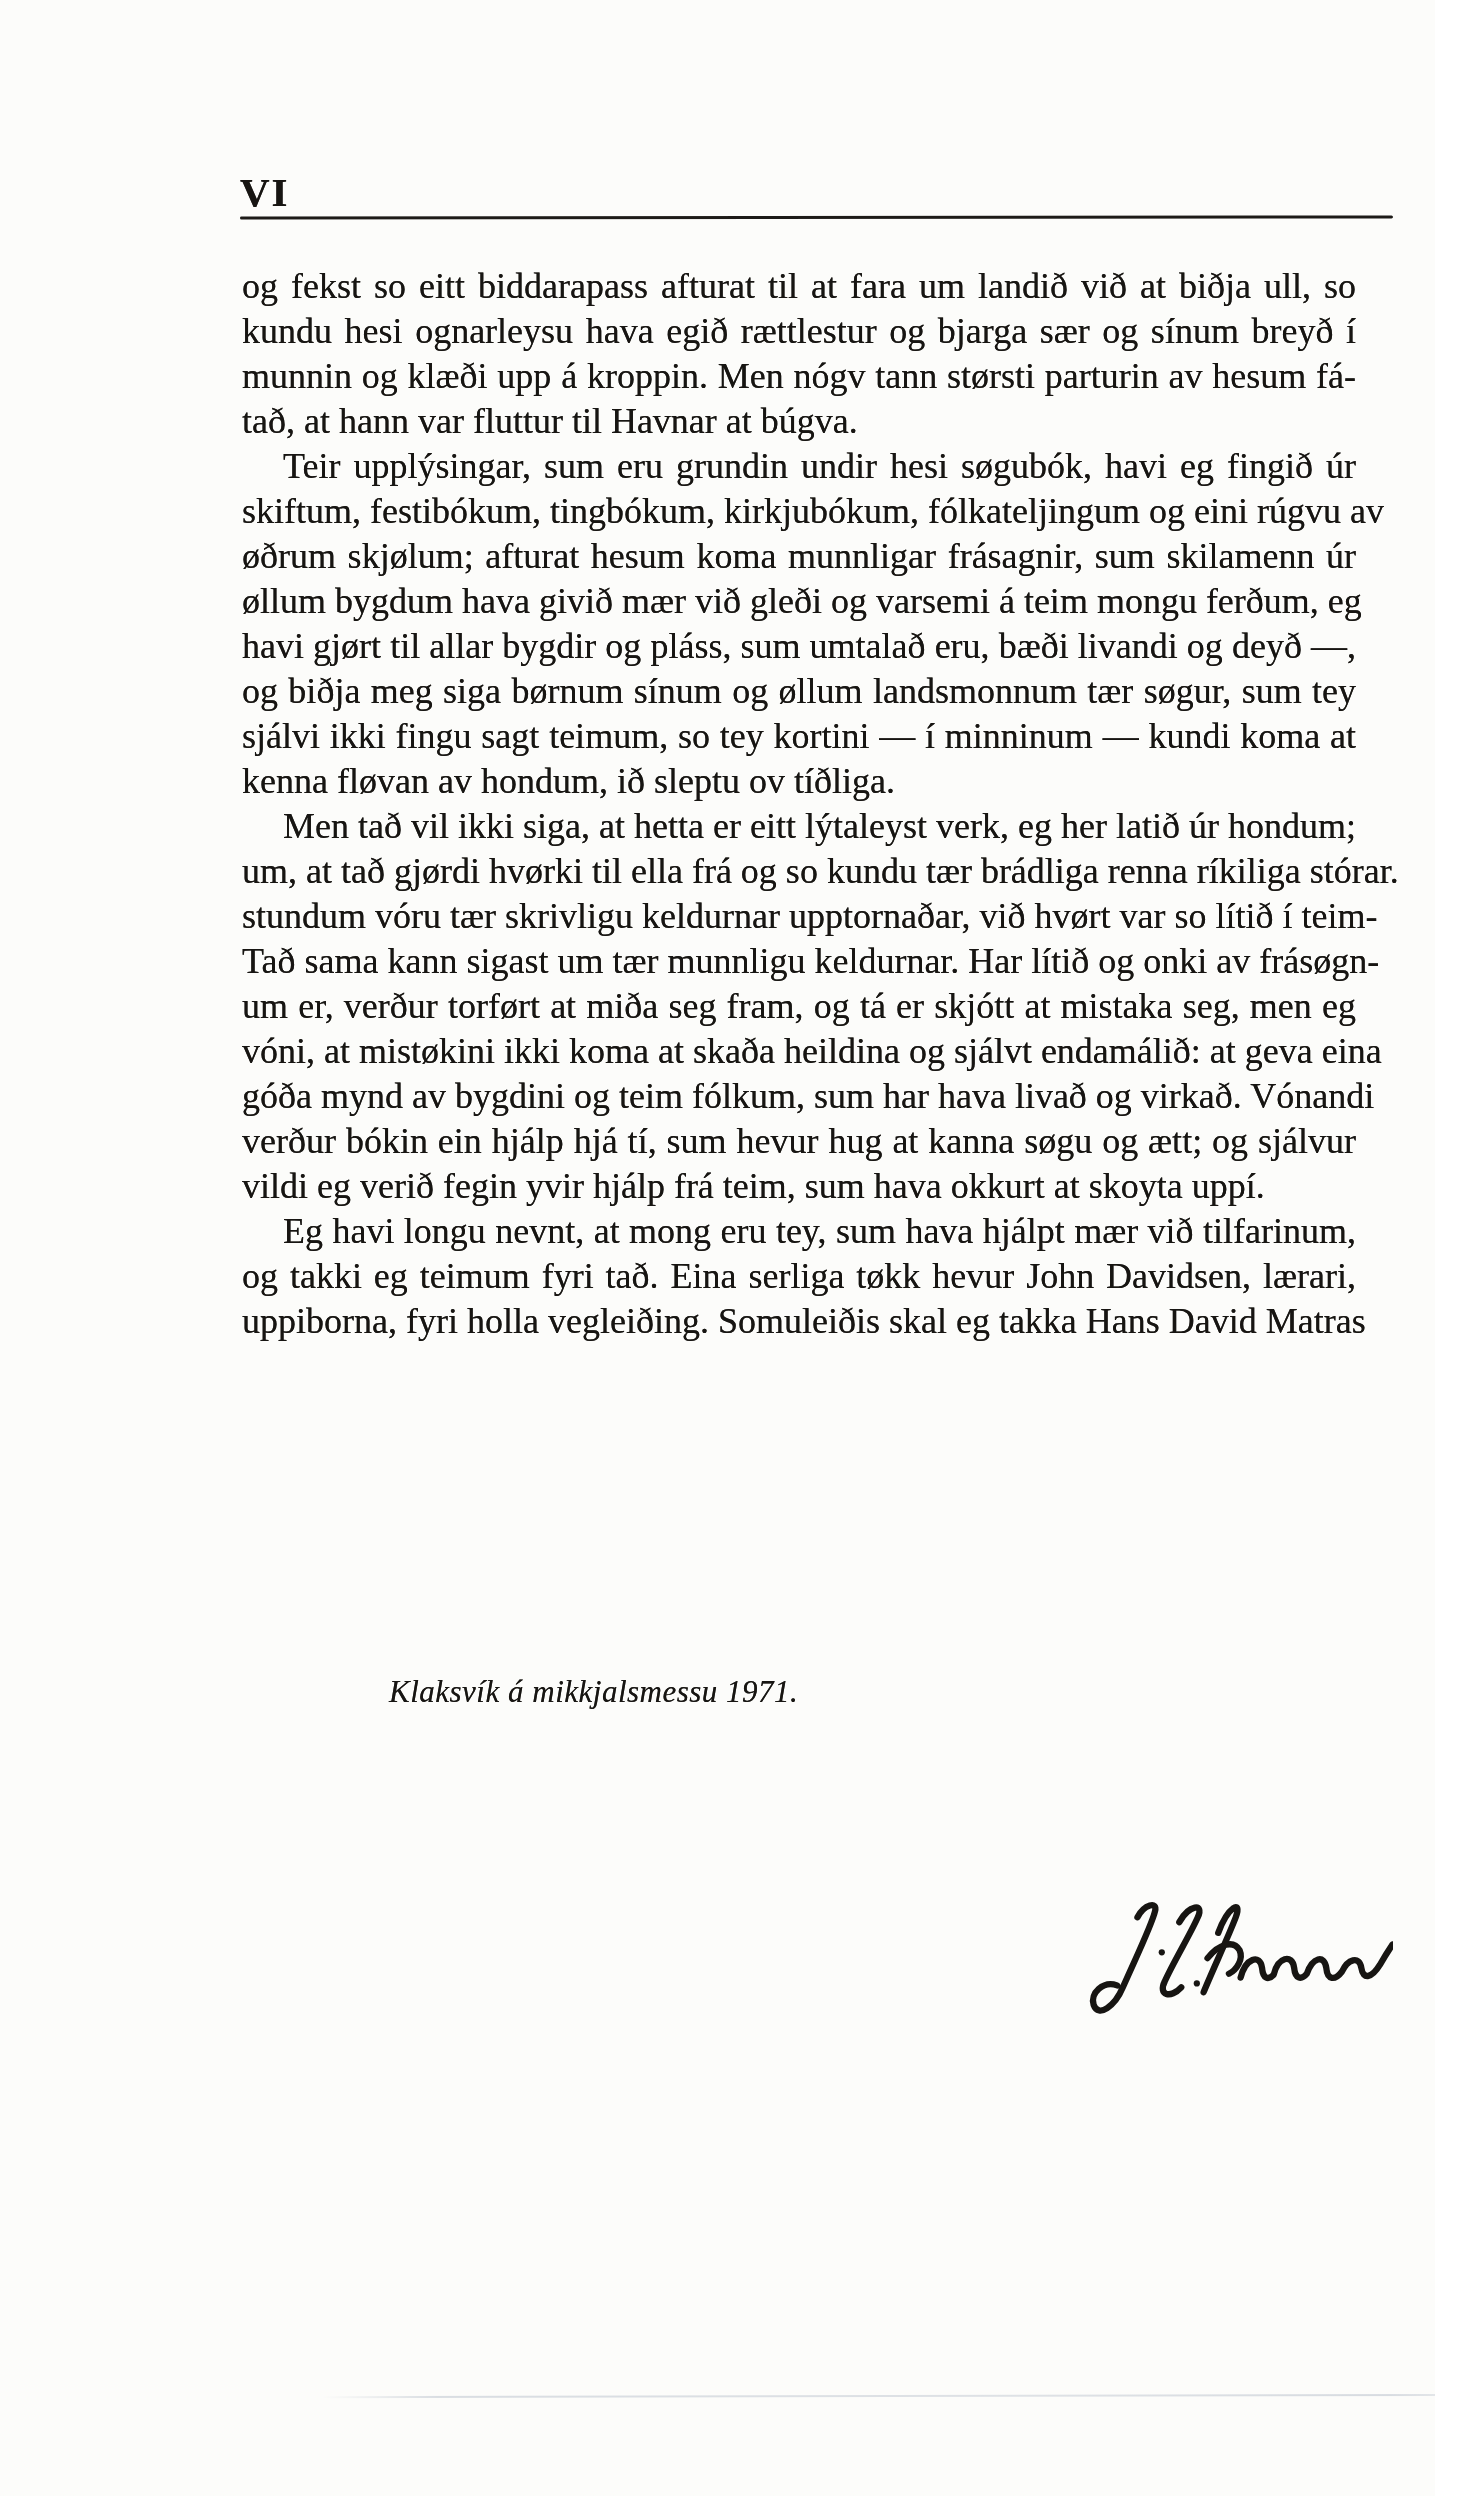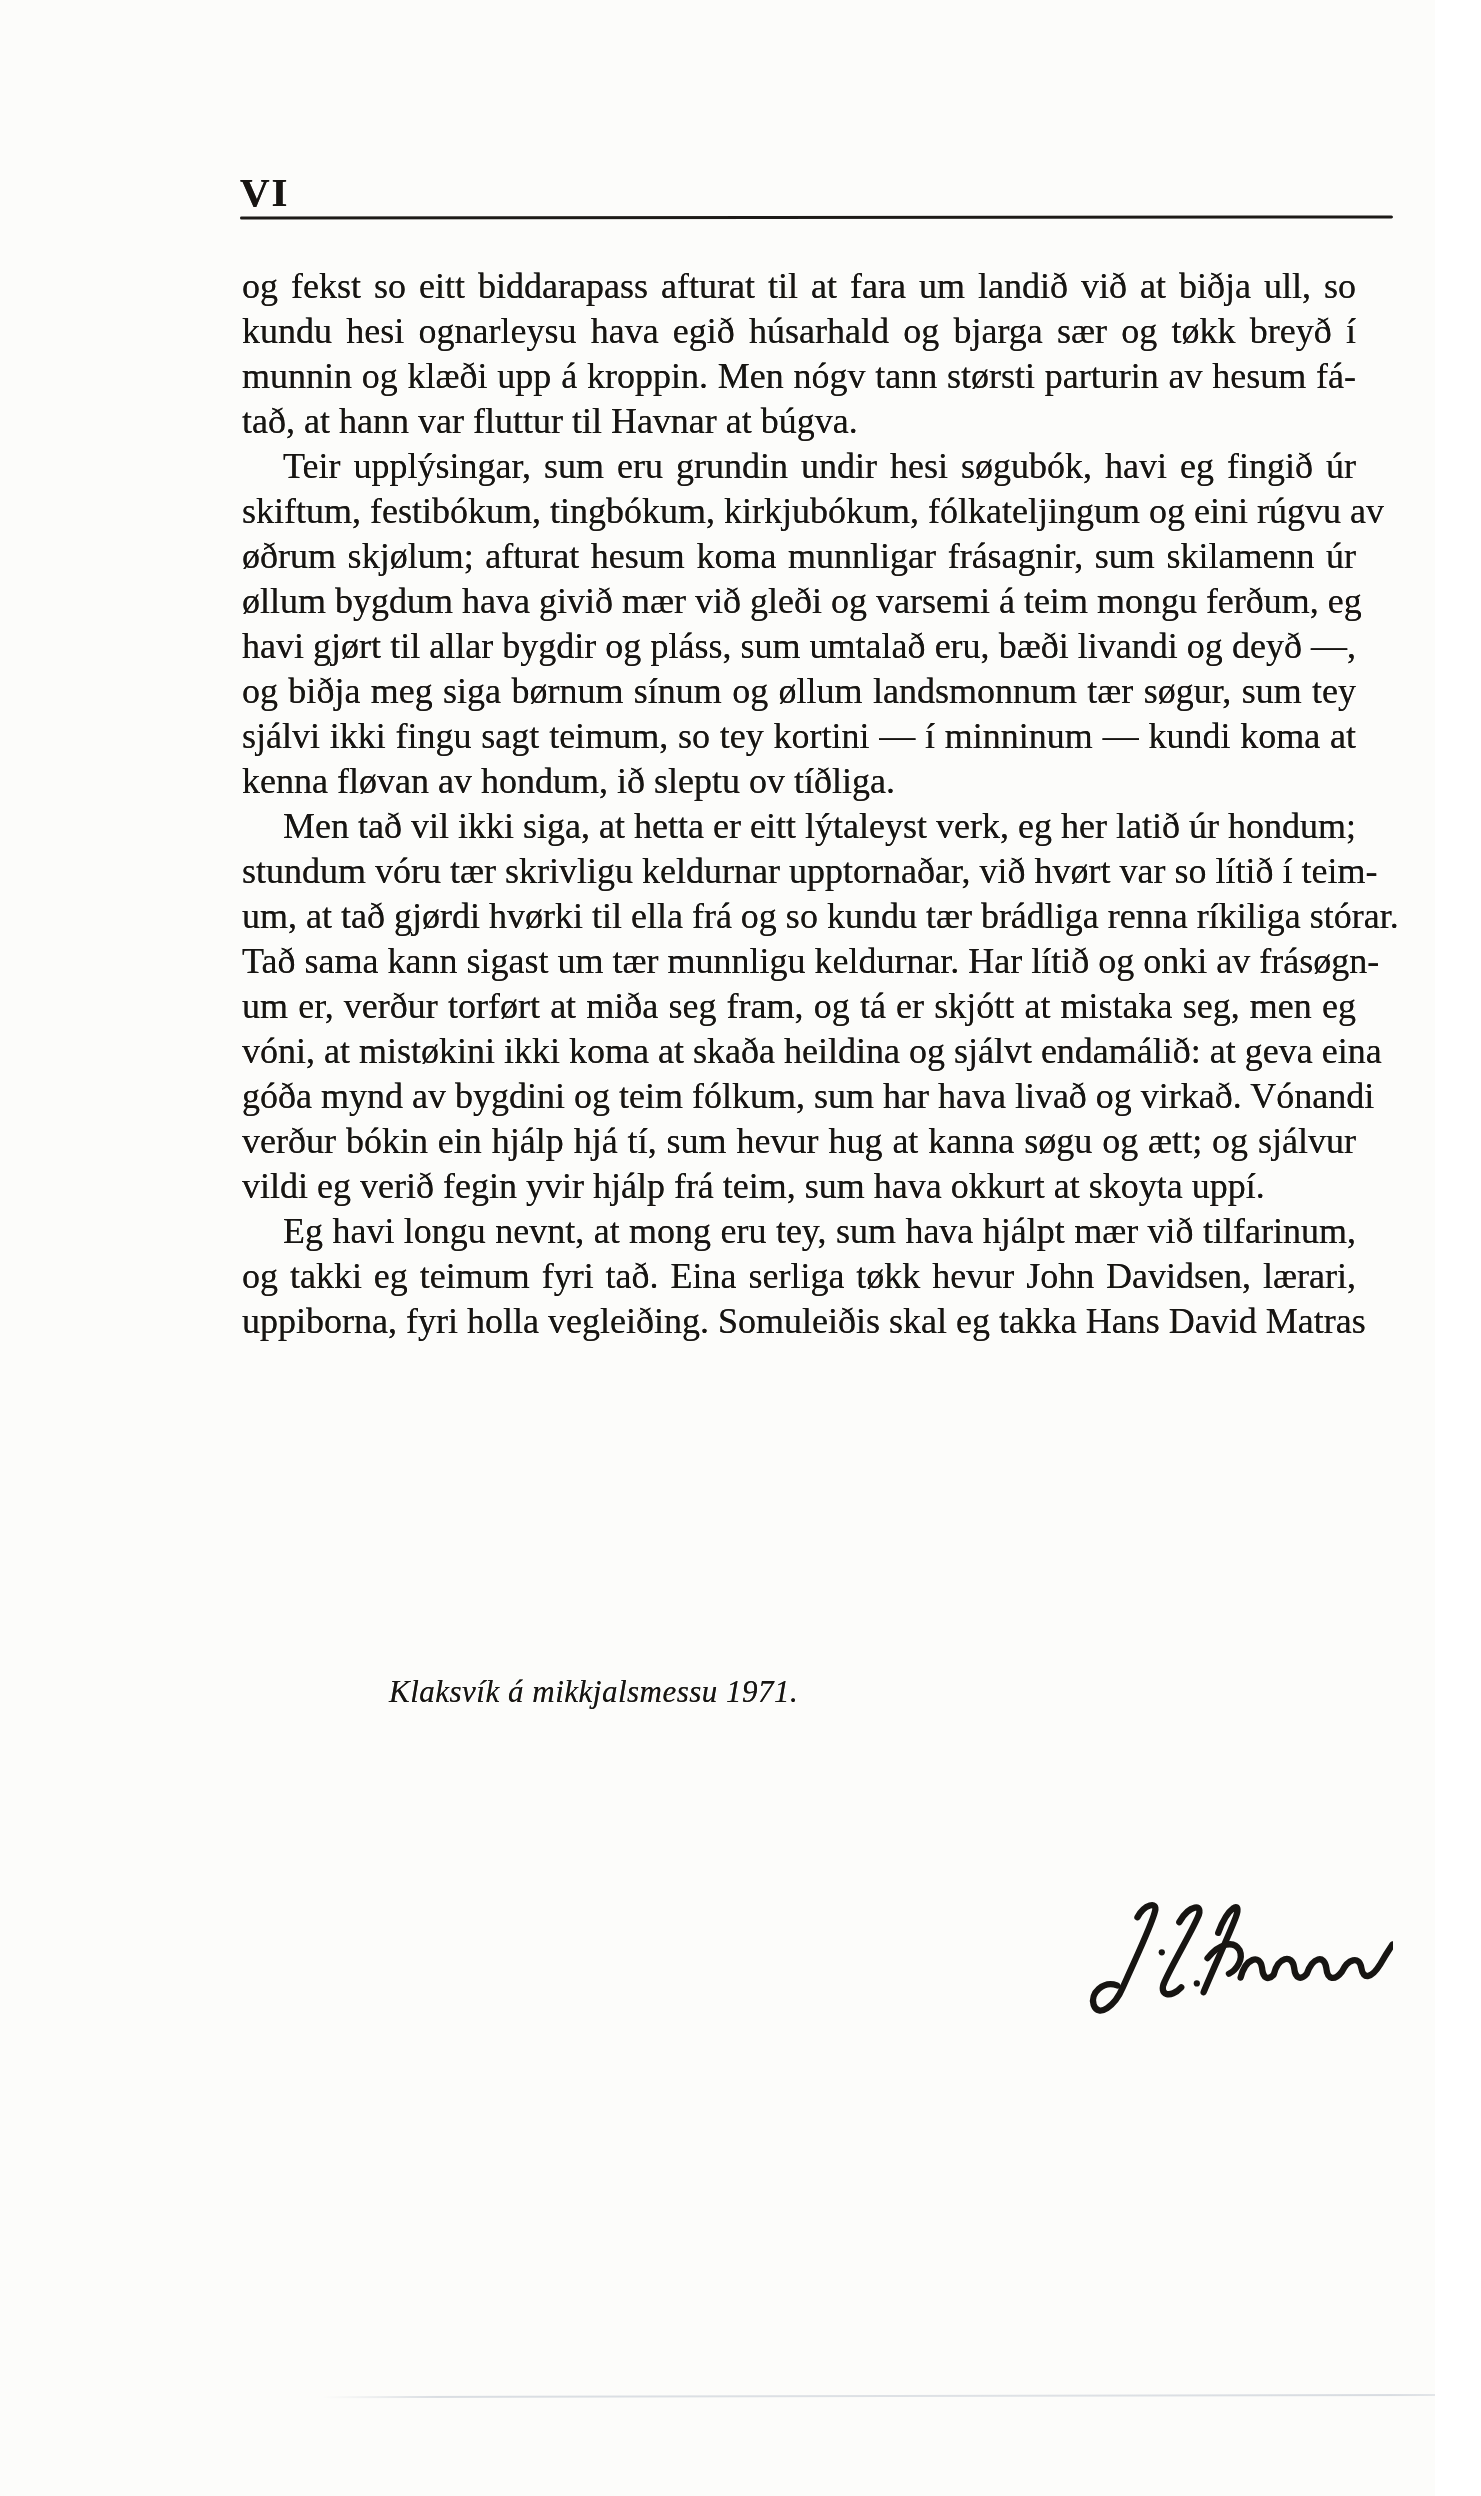--- a/index.html
+++ b/index.html
@@ -63,34 +63,34 @@
 </head>
 <body>
 
 <div class="page" style="background: rgb(252, 252, 250); color: rgb(23, 21, 18);">
 
   <div class="pagenum">VI</div>
   <div class="header-rule"></div>
 
   <div class="text-block">
     <div class="ln">og fekst so eitt biddarapass afturat til at fara um landið við at biðja ull, so</div>
-    <div class="ln">kundu hesi ognarleysu hava egið húsarhald og bjarga sær og tøkk breyð í</div>
+    <div class="ln">kundu hesi ognarleysu hava egið rættlestur og bjarga sær og sínum breyð í</div>
     <div class="ln">munnin og klæði upp á kroppin. Men nógv tann størsti parturin av hesum fá-</div>
     <div class="ln end">tað, at hann var fluttur til Havnar at búgva.</div>
     <div class="ln ind">Teir upplýsingar, sum eru grundin undir hesi søgubók, havi eg fingið úr</div>
     <div class="ln">skiftum, festibókum, tingbókum, kirkjubókum, fólkateljingum og eini rúgvu av</div>
     <div class="ln">øðrum skjølum; afturat hesum koma munnligar frásagnir, sum skilamenn úr</div>
     <div class="ln">øllum bygdum hava givið mær við gleði og varsemi á teim mongu ferðum, eg</div>
     <div class="ln">havi gjørt til allar bygdir og pláss, sum umtalað eru, bæði livandi og deyð —,</div>
     <div class="ln">og biðja meg siga børnum sínum og øllum landsmonnum tær søgur, sum tey</div>
     <div class="ln">sjálvi ikki fingu sagt teimum, so tey kortini — í minninum — kundi koma at</div>
     <div class="ln end">kenna fløvan av hondum, ið sleptu ov tíðliga.</div>
     <div class="ln ind">Men tað vil ikki siga, at hetta er eitt lýtaleyst verk, eg her latið úr hondum;</div>
+    <div class="ln">um, at tað gjørdi hvørki til ella frá og so kundu tær brádliga renna ríkiliga stórar.</div>
     <div class="ln">stundum vóru tær skrivligu keldurnar upptornaðar, við hvørt var so lítið í teim-</div>
-    <div class="ln">um, at tað gjørdi hvørki til ella frá og so kundu tær brádliga renna ríkiliga stórar.</div>
     <div class="ln">Tað sama kann sigast um tær munnligu keldurnar. Har lítið og onki av frásøgn-</div>
     <div class="ln">um er, verður torført at miða seg fram, og tá er skjótt at mistaka seg, men eg</div>
     <div class="ln">vóni, at mistøkini ikki koma at skaða heildina og sjálvt endamálið: at geva eina</div>
     <div class="ln">góða mynd av bygdini og teim fólkum, sum har hava livað og virkað. Vónandi</div>
     <div class="ln">verður bókin ein hjálp hjá tí, sum hevur hug at kanna søgu og ætt; og sjálvur</div>
     <div class="ln end">vildi eg verið fegin yvir hjálp frá teim, sum hava okkurt at skoyta uppí.</div>
     <div class="ln ind">Eg havi longu nevnt, at mong eru tey, sum hava hjálpt mær við tilfarinum,</div>
     <div class="ln">og takki eg teimum fyri tað. Eina serliga tøkk hevur John Davidsen, lærari,</div>
     <div class="ln">uppiborna, fyri holla vegleiðing. Somuleiðis skal eg takka Hans David Matras</div>
   </div>

